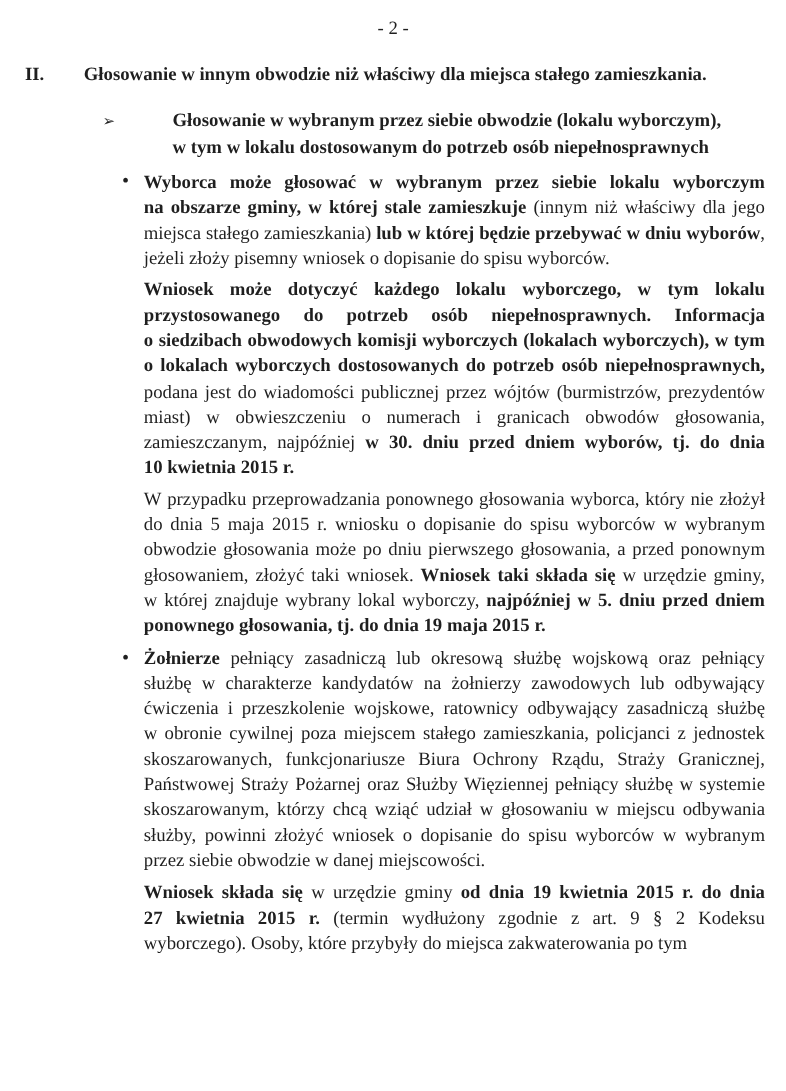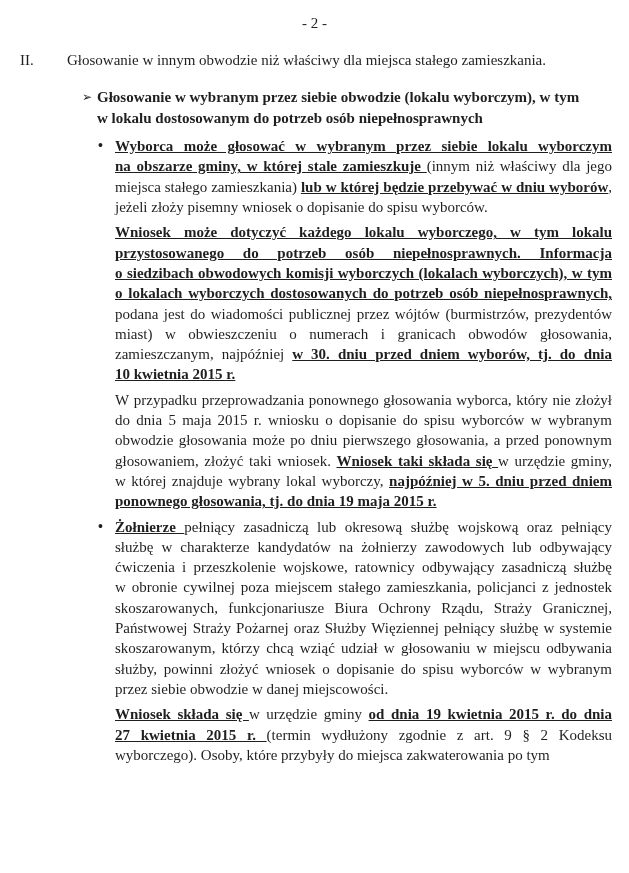--- a/index.html
+++ b/index.html
@@ -13,50 +13,50 @@
     box-sizing:border-box;
   }
   .page-number{
     padding-top:13px;
     text-align:center;
     font-size:15px;line-height:21px;
   }
   .section-row{
     display:flex;
     margin:16px 17px 16px 20px;
-    font-weight:400;font-size:15px;line-height:21px;
+    font-weight:700;font-size:15px;line-height:21px;
   }
   .section-numeral{flex:0 0 47px;}
   .section-title{flex:1;}
   .sub-row{
     display:flex;
     margin:15px 17px 0 82px;
     font-weight:700;font-size:15px;line-height:20.6px;
   }
   .sub-marker{
     flex:0 0 15px;
     font-family:"DejaVu Sans","Liberation Serif",serif;
     font-size:12px;line-height:20.6px;
     font-weight:400;
   }
-  .sub-title{flex:1;}
+  .sub-title{flex:1;margin-left:41px;}
   .bullet-list{margin:8px 17px 0 98px;}
   .bullet-item{display:flex;}
   .bullet-marker{
     flex:0 0 17px;
     font-size:14px;line-height:20.3px;
     font-weight:700;
   }
   .bullet-content{flex:1;min-width:0;}
   p.para{
     margin:0 0 5px 0;
     text-align:justify;
     font-size:15px;line-height:20.3px;
   }
-  .b{font-weight:700;text-decoration:underline;}
+  .b{font-weight:700;}
 </style>
 </head>
 <body>
 
 <div class="page">
 
   <div class="page-number">- 2 -</div>
 
   <div class="section-row">
     <span class="section-numeral">II.</span>

